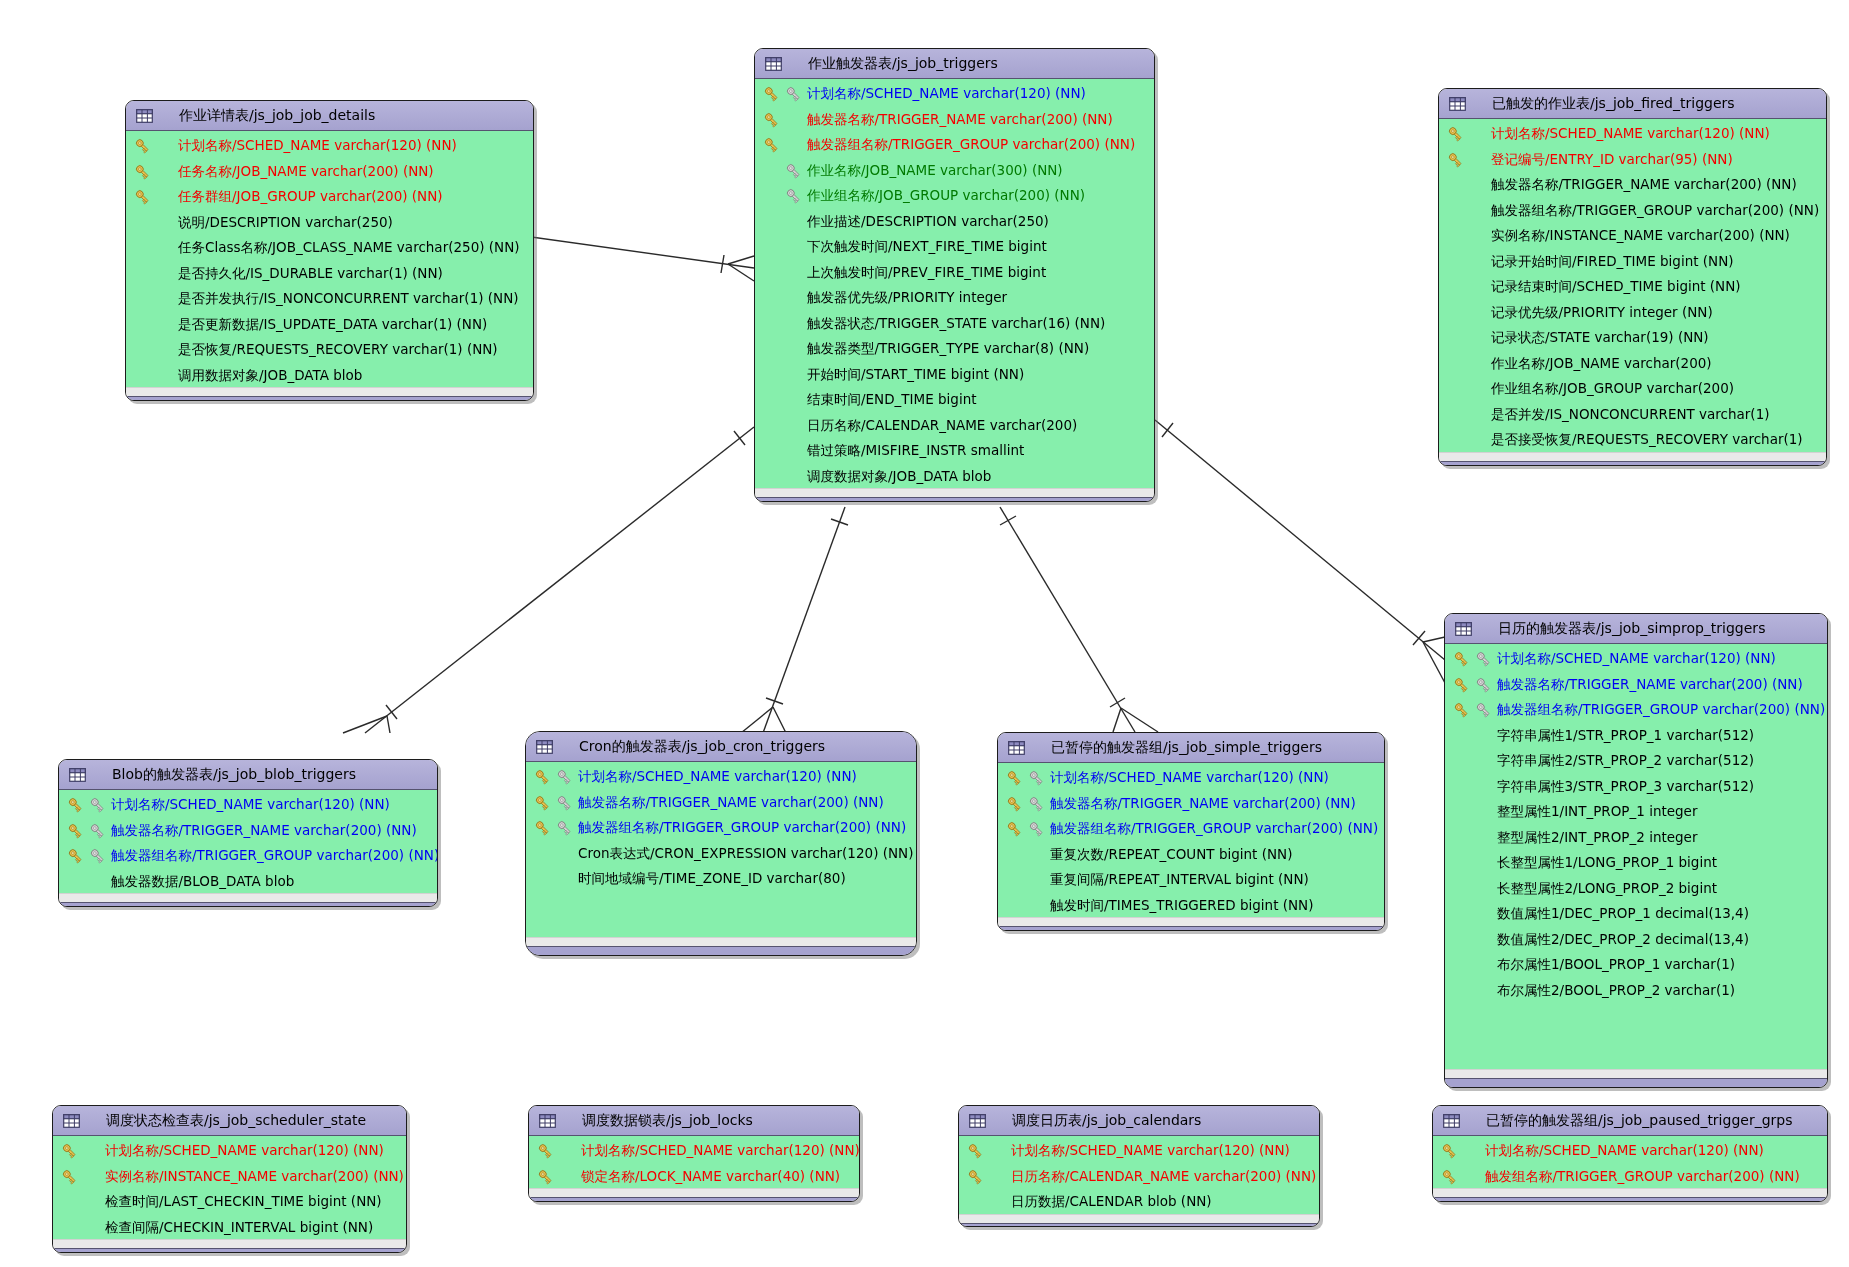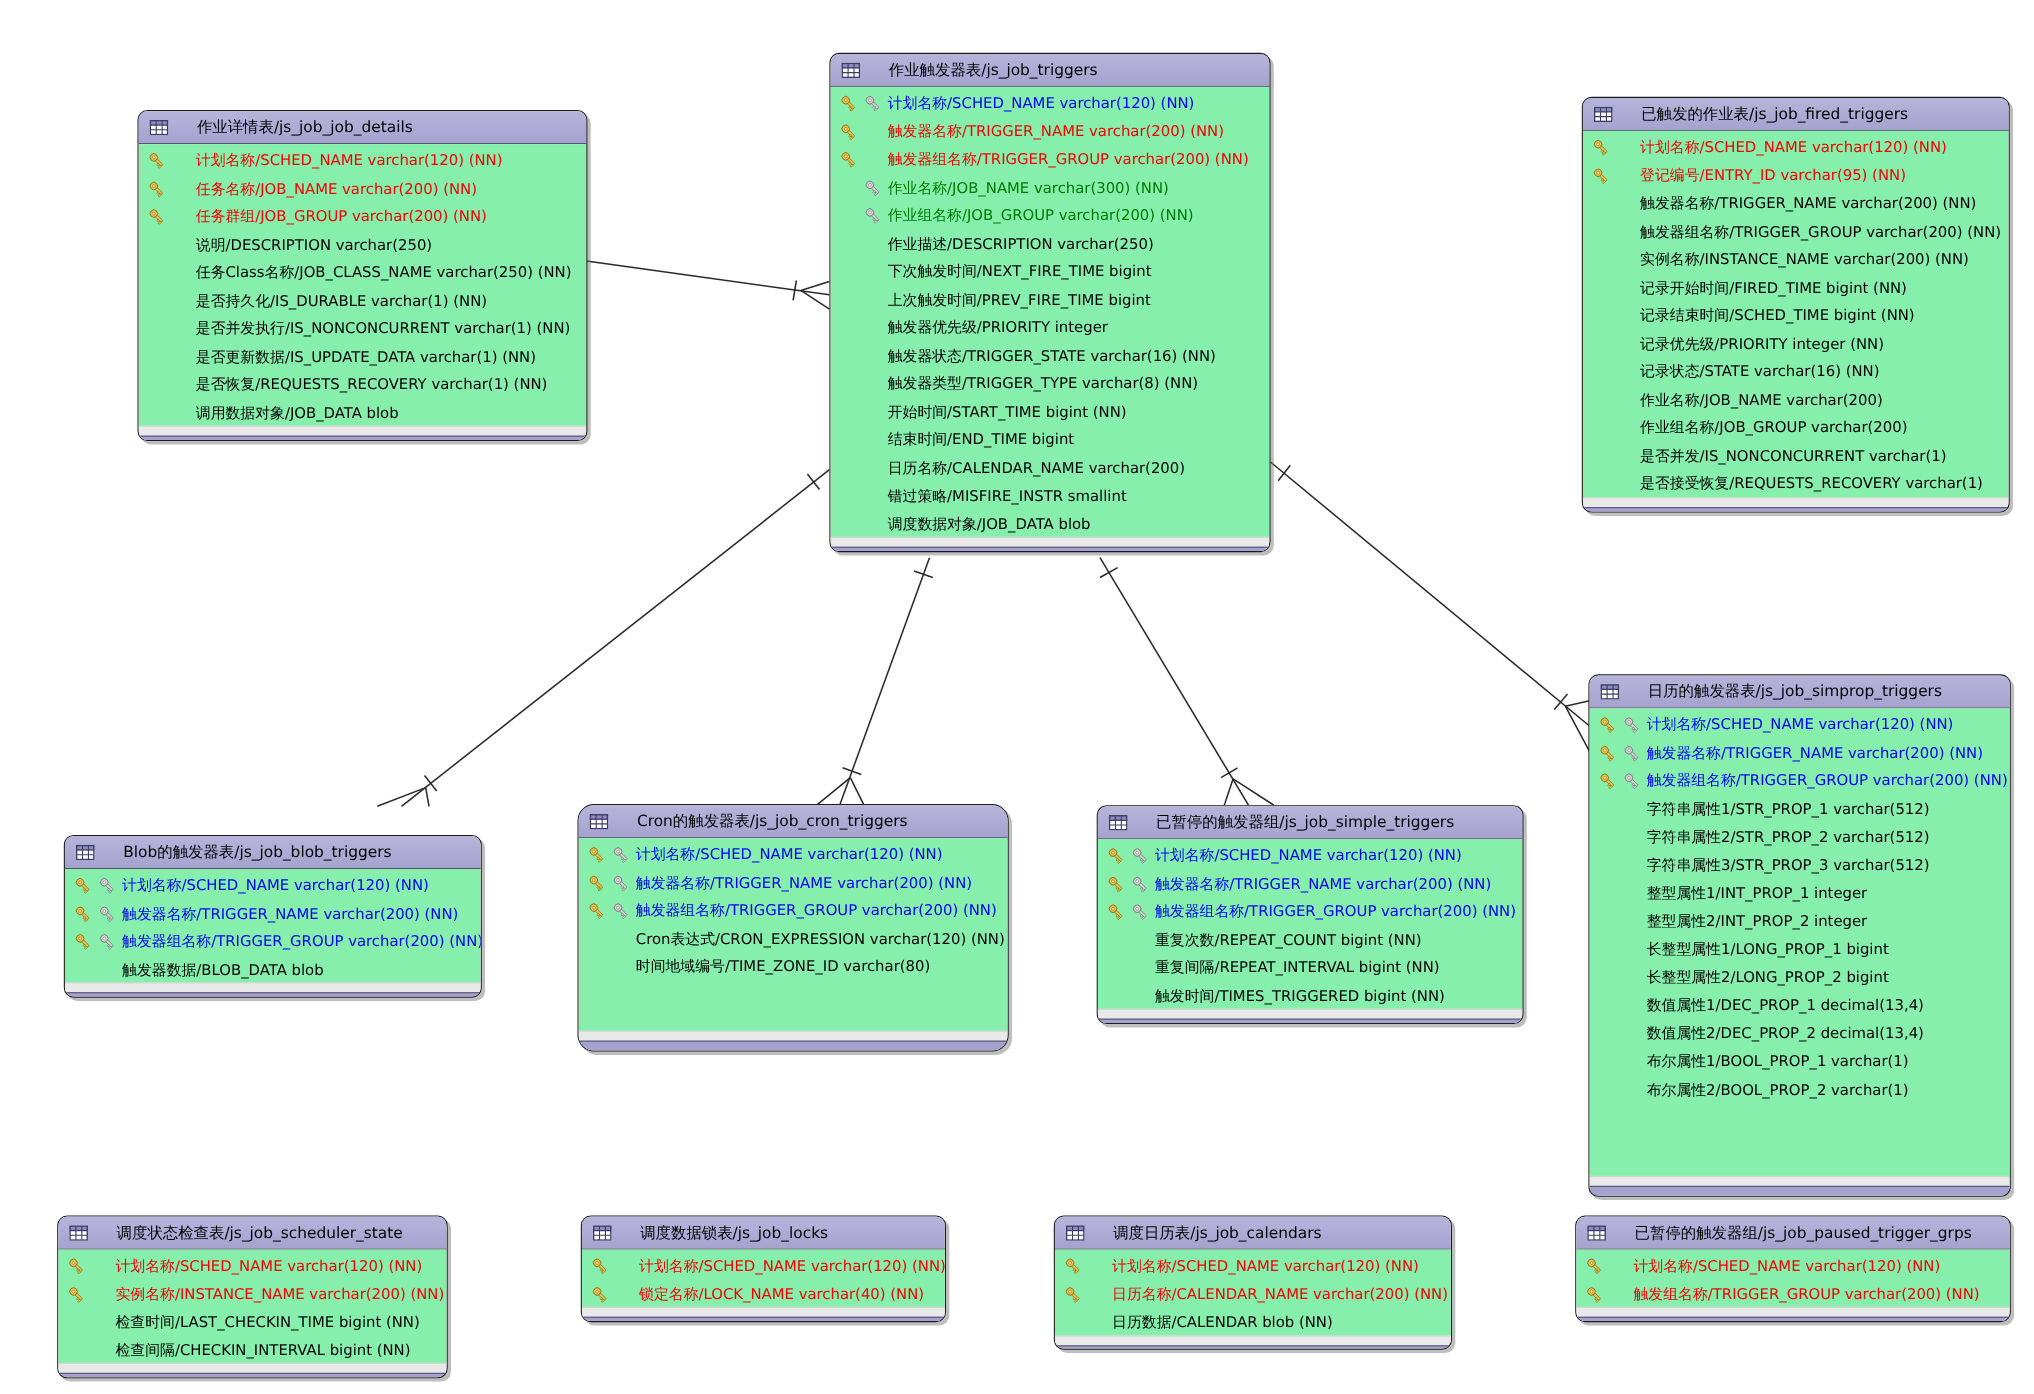--- a/index.html
+++ b/index.html
@@ -228,21 +228,21 @@
                 <circle cx="5.2" cy="9.2" r="3.6" fill="#e6c14d" stroke="#8a6a12" stroke-width="0.8"></circle>
                 <circle cx="5.2" cy="9.2" r="1.4" fill="#f7e7a8" stroke="#8a6a12" stroke-width="0.5"></circle>
               </g>
             </svg></span><span class="ftext c-red">登记编号/ENTRY_ID varchar(95) (NN)</span></div>
         <div class="row"><span class="ftext c-black">触发器名称/TRIGGER_NAME varchar(200) (NN)</span></div>
         <div class="row"><span class="ftext c-black">触发器组名称/TRIGGER_GROUP varchar(200) (NN)</span></div>
         <div class="row"><span class="ftext c-black">实例名称/INSTANCE_NAME varchar(200) (NN)</span></div>
         <div class="row"><span class="ftext c-black">记录开始时间/FIRED_TIME bigint (NN)</span></div>
         <div class="row"><span class="ftext c-black">记录结束时间/SCHED_TIME bigint (NN)</span></div>
         <div class="row"><span class="ftext c-black">记录优先级/PRIORITY integer (NN)</span></div>
-        <div class="row"><span class="ftext c-black">记录状态/STATE varchar(16) (NN)</span></div>
+        <div class="row"><span class="ftext c-black">记录状态/STATE varchar(19) (NN)</span></div>
         <div class="row"><span class="ftext c-black">作业名称/JOB_NAME varchar(200)</span></div>
         <div class="row"><span class="ftext c-black">作业组名称/JOB_GROUP varchar(200)</span></div>
         <div class="row"><span class="ftext c-black">是否并发/IS_NONCONCURRENT varchar(1)</span></div>
         <div class="row"><span class="ftext c-black">是否接受恢复/REQUESTS_RECOVERY varchar(1)</span></div>
       </div>
       <div class="ftr-gray"></div>
       <div class="ftr-purple"></div>
     </div>
     <div class="table" style="left: 1444px; top: 613px; width: 384px; height: 475px;">
       <div class="hd">

